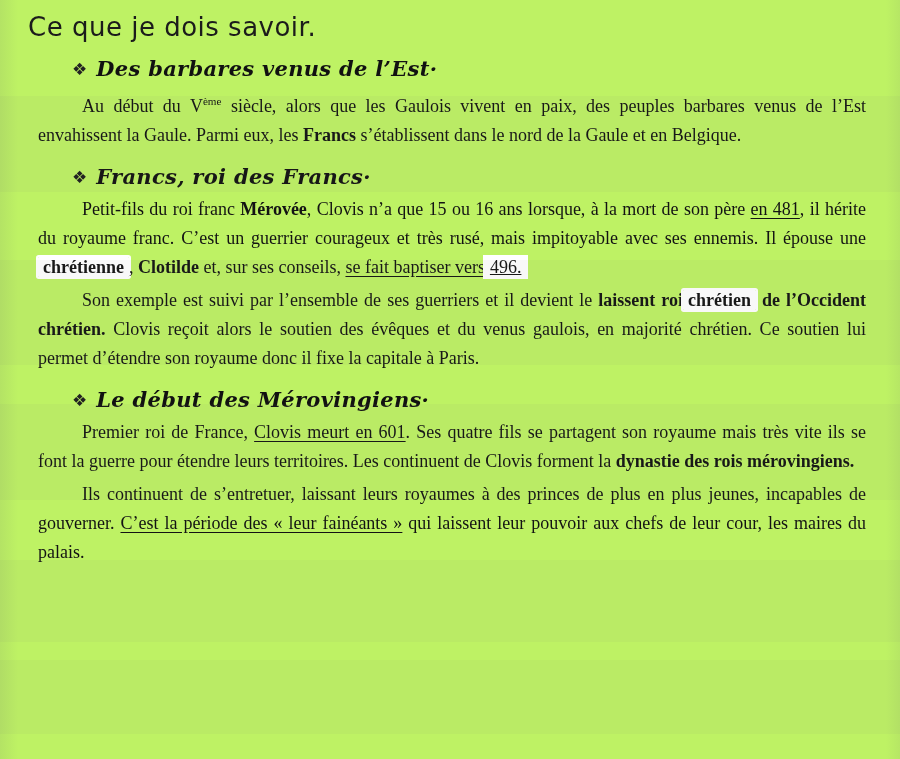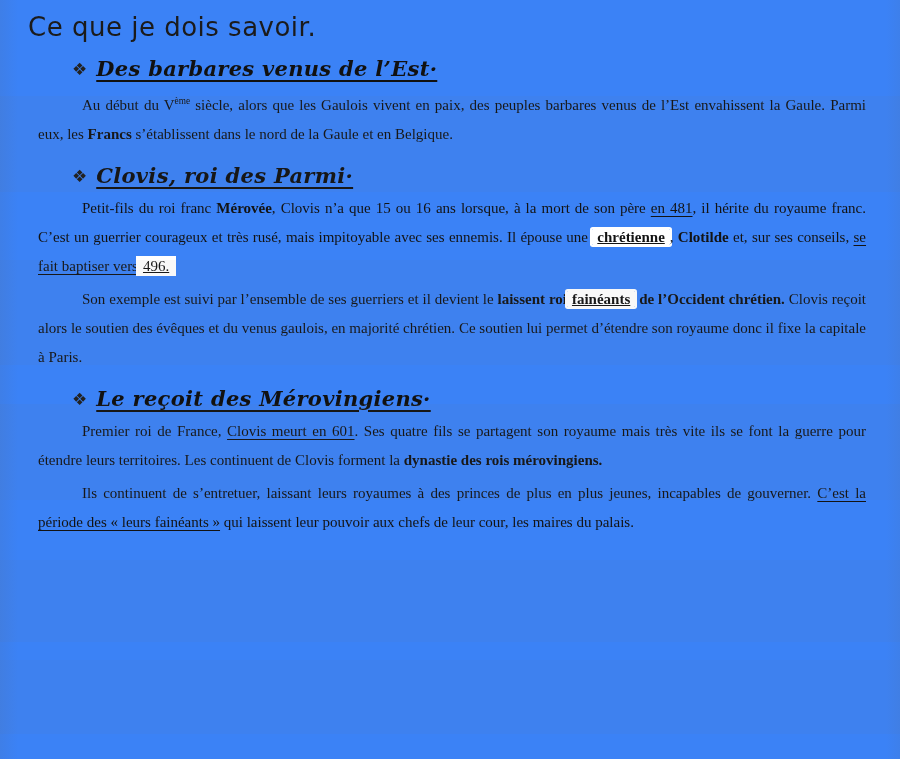--- a/index.html
+++ b/index.html
@@ -13,21 +13,21 @@
     font-family: "Liberation Serif", serif;
     color: #111111;
     overflow: hidden;
     position: relative;
   }
 
   
   .page {
     position: absolute;
     inset: 0;
-    background: #3b82f6;
+    background: #bef264;
     padding: 0;
   }
 
   .doc-title {
     font-family: "DejaVu Sans", sans-serif;
     font-size: 26px;
     letter-spacing: 0.5px;
     color: #1b1b1b;
     margin: 12px 0 6px 28px;
     font-weight: 400;
@@ -45,45 +45,43 @@
     gap: 9px;
   }
   .section-head .bullet {
     font-style: normal;
     font-size: 17px;
     font-weight: 400;
     color: #222;
     transform: translateY(-1px);
   }
   .section-head .head-text {
-    text-decoration: underline;
     text-underline-offset: 4px;
     letter-spacing: 0.3px;
   }
 
   .para {
-    font-size: 15px;
+    font-size: 18px;
     line-height: 29px;
     margin: 4px 34px 4px 38px;
     text-align: justify;
     text-indent: 44px;
     color: #131313;
   }
 
   b, .bold { font-weight: 700; }
   .u { text-decoration: underline; text-underline-offset: 3px; }
 
   
   .fill {
     font-weight: 700;
     background: #ffffff;
     padding: 0 5px;
     box-shadow: 0 0 0 2px #ffffff;
     border-radius: 1px;
-    text-decoration: underline;
   }
   .fill-plain {
     background: #ffffff;
     padding: 0 5px;
     box-shadow: 0 0 0 2px #ffffff;
     text-decoration: underline;
   }
 
   sup { font-size: 0.62em; vertical-align: super; }
 
@@ -128,25 +126,25 @@
   <h1 class="doc-title">Ce que je dois savoir.</h1>
 
   <div class="section-head">
     <span class="bullet">❖</span>
     <span class="head-text">Des barbares venus de l’Est·</span>
   </div>
   <p class="para" id="p1"><span>Au début du V</span><sup>ème</sup><span> siècle, alors que les Gaulois vivent en paix, des peuples barbares venus de l’Est envahissent la Gaule. Parmi eux, les </span><b>Francs</b><span> s’établissent dans le nord de la Gaule et en Belgique.</span></p>
 
   <div class="section-head">
     <span class="bullet">❖</span>
-    <span class="head-text">Clovis, roi des Parmi·</span>
+    <span class="head-text">Francs, roi des Francs·</span>
   </div>
   <p class="para" id="p2"><span>Petit-fils du roi franc </span><b>Mérovée</b><span>, Clovis n’a que 15 ou 16 ans lorsque, à la mort de son père </span><span class="u">en 481</span><span>, il hérite du royaume franc. C’est un guerrier courageux et très rusé, mais impitoyable avec ses ennemis. Il épouse une </span><span class="fill">chrétienne</span><span>, </span><b>Clotilde</b><span> et, sur ses conseils, </span><span class="u">se fait baptiser vers</span><span class="fill-plain">496.</span></p>
-  <p class="para" id="p3"><span>Son exemple est suivi par l’ensemble de ses guerriers et il devient le </span><b>laissent roi</b><span class="fill">fainéants</span><b> de l’Occident chrétien.</b><span> Clovis reçoit alors le soutien des évêques et du venus gaulois, en majorité chrétien. Ce soutien lui permet d’étendre son royaume donc il fixe la capitale à Paris.</span></p>
+  <p class="para" id="p3"><span>Son exemple est suivi par l’ensemble de ses guerriers et il devient le </span><b>laissent roi</b><span class="fill">chrétien</span><b> de l’Occident chrétien.</b><span> Clovis reçoit alors le soutien des évêques et du venus gaulois, en majorité chrétien. Ce soutien lui permet d’étendre son royaume donc il fixe la capitale à Paris.</span></p>
 
   <div class="section-head">
     <span class="bullet">❖</span>
-    <span class="head-text">Le reçoit des Mérovingiens·</span>
+    <span class="head-text">Le début des Mérovingiens·</span>
   </div>
   <p class="para" id="p4"><span>Premier roi de France, </span><span class="u">Clovis meurt en 601</span><span>. Ses quatre fils se partagent son royaume mais très vite ils se font la guerre pour étendre leurs territoires. Les continuent de Clovis forment la </span><b>dynastie des rois mérovingiens.</b></p>
-  <p class="para" id="p5"><span>Ils continuent de s’entretuer, laissant leurs royaumes à des princes de plus en plus jeunes, incapables de gouverner. </span><span class="u">C’est la période des « leurs fainéants »</span><span> qui laissent leur pouvoir aux chefs de leur cour, les maires du palais.</span></p>
+  <p class="para" id="p5"><span>Ils continuent de s’entretuer, laissant leurs royaumes à des princes de plus en plus jeunes, incapables de gouverner. </span><span class="u">C’est la période des « leur fainéants »</span><span> qui laissent leur pouvoir aux chefs de leur cour, les maires du palais.</span></p>
 
 </div>
 
 </body></html>

